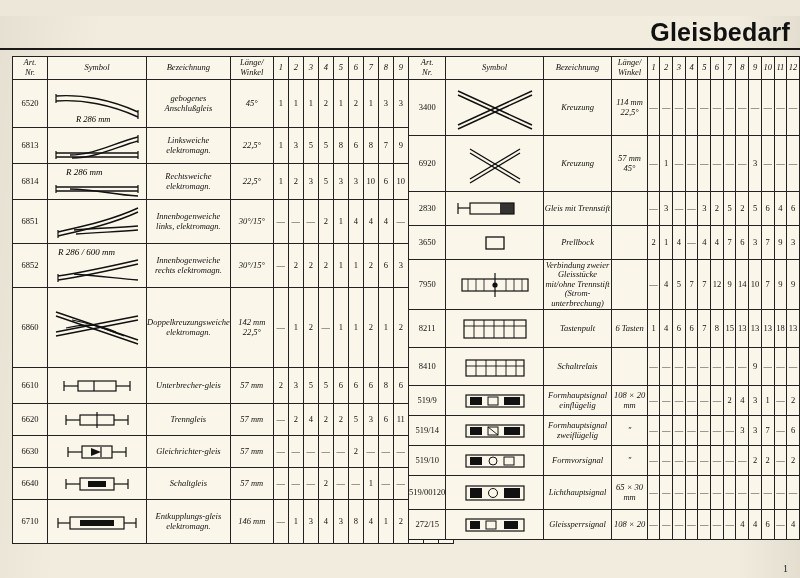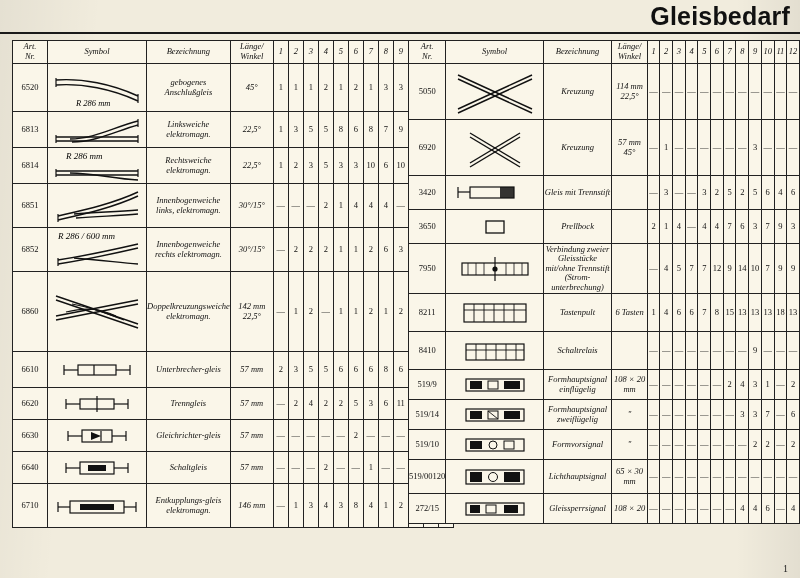--- a/index.html
+++ b/index.html
@@ -9,20 +9,21 @@
     font-family:"DejaVu Sans", sans-serif;
     overflow:hidden;
     position:relative;
   }
   .page{
     position:absolute;inset:0;
     background:#f1ecdd;
     background-image:
       linear-gradient(95deg, rgba(0,0,0,0.05) 0%, rgba(255,255,255,0.0) 12%),
       linear-gradient(-90deg, rgba(0,0,0,0.06) 0%, rgba(255,255,255,0) 8%);
+    margin-top: 16px;
   }
   .title{
     position:absolute;top:2px;right:10px;
     font-family:"Liberation Sans", sans-serif;
     font-weight:bold;font-size:25px;color:#111;
     letter-spacing:0.2px;
   }
   .rule{
     position:absolute;left:0;right:0;top:32px;height:2px;background:#1a1a1a;
   }
@@ -470,21 +471,21 @@
           <th class="hd c-n hdnum">8</th>
           <th class="hd c-n hdnum">9</th>
           <th class="hd c-n hdnum">10</th>
           <th class="hd c-n hdnum">11</th>
           <th class="hd c-n hdnum">12</th>
         </tr>
       </thead>
       <tbody>
 
         <tr style="height:56px">
-          <td class="art">5050</td>
+          <td class="art">3400</td>
           <td class="sym">
             <div class="symbox">
               <svg class="sym-svg" width="94" height="50" viewBox="0 0 94 50">
                 <path d="M10 8 L84 42" stroke="#111" stroke-width="1.4" fill="none"></path>
                 <path d="M10 12 L84 46" stroke="#111" stroke-width="1.4" fill="none"></path>
                 <path d="M10 46 L84 12" stroke="#111" stroke-width="1.4" fill="none"></path>
                 <path d="M10 42 L84 8" stroke="#111" stroke-width="1.4" fill="none"></path>
               </svg>
             </div>
           </td>
@@ -526,21 +527,21 @@
           <td class="num">—</td>
           <td class="num">—</td>
           <td class="num">—</td>
           <td class="num">3</td>
           <td class="num">—</td>
           <td class="num">—</td>
           <td class="num">—</td>
         </tr>
 
         <tr style="height:34px">
-          <td class="art">3420</td>
+          <td class="art">2830</td>
           <td class="sym">
             <div class="symbox">
               <svg class="sym-svg" width="94" height="30" viewBox="0 0 94 30">
                 <rect x="22" y="9" width="44" height="11" fill="none" stroke="#111" stroke-width="1.2"></rect>
                 <rect x="52" y="9" width="14" height="11" fill="#111" opacity="0.85"></rect>
                 <line x1="10" y1="14" x2="22" y2="14" stroke="#111" stroke-width="1.2"></line>
                 <line x1="10" y1="9" x2="10" y2="20" stroke="#111" stroke-width="1.2"></line>
               </svg>
             </div>
           </td>

